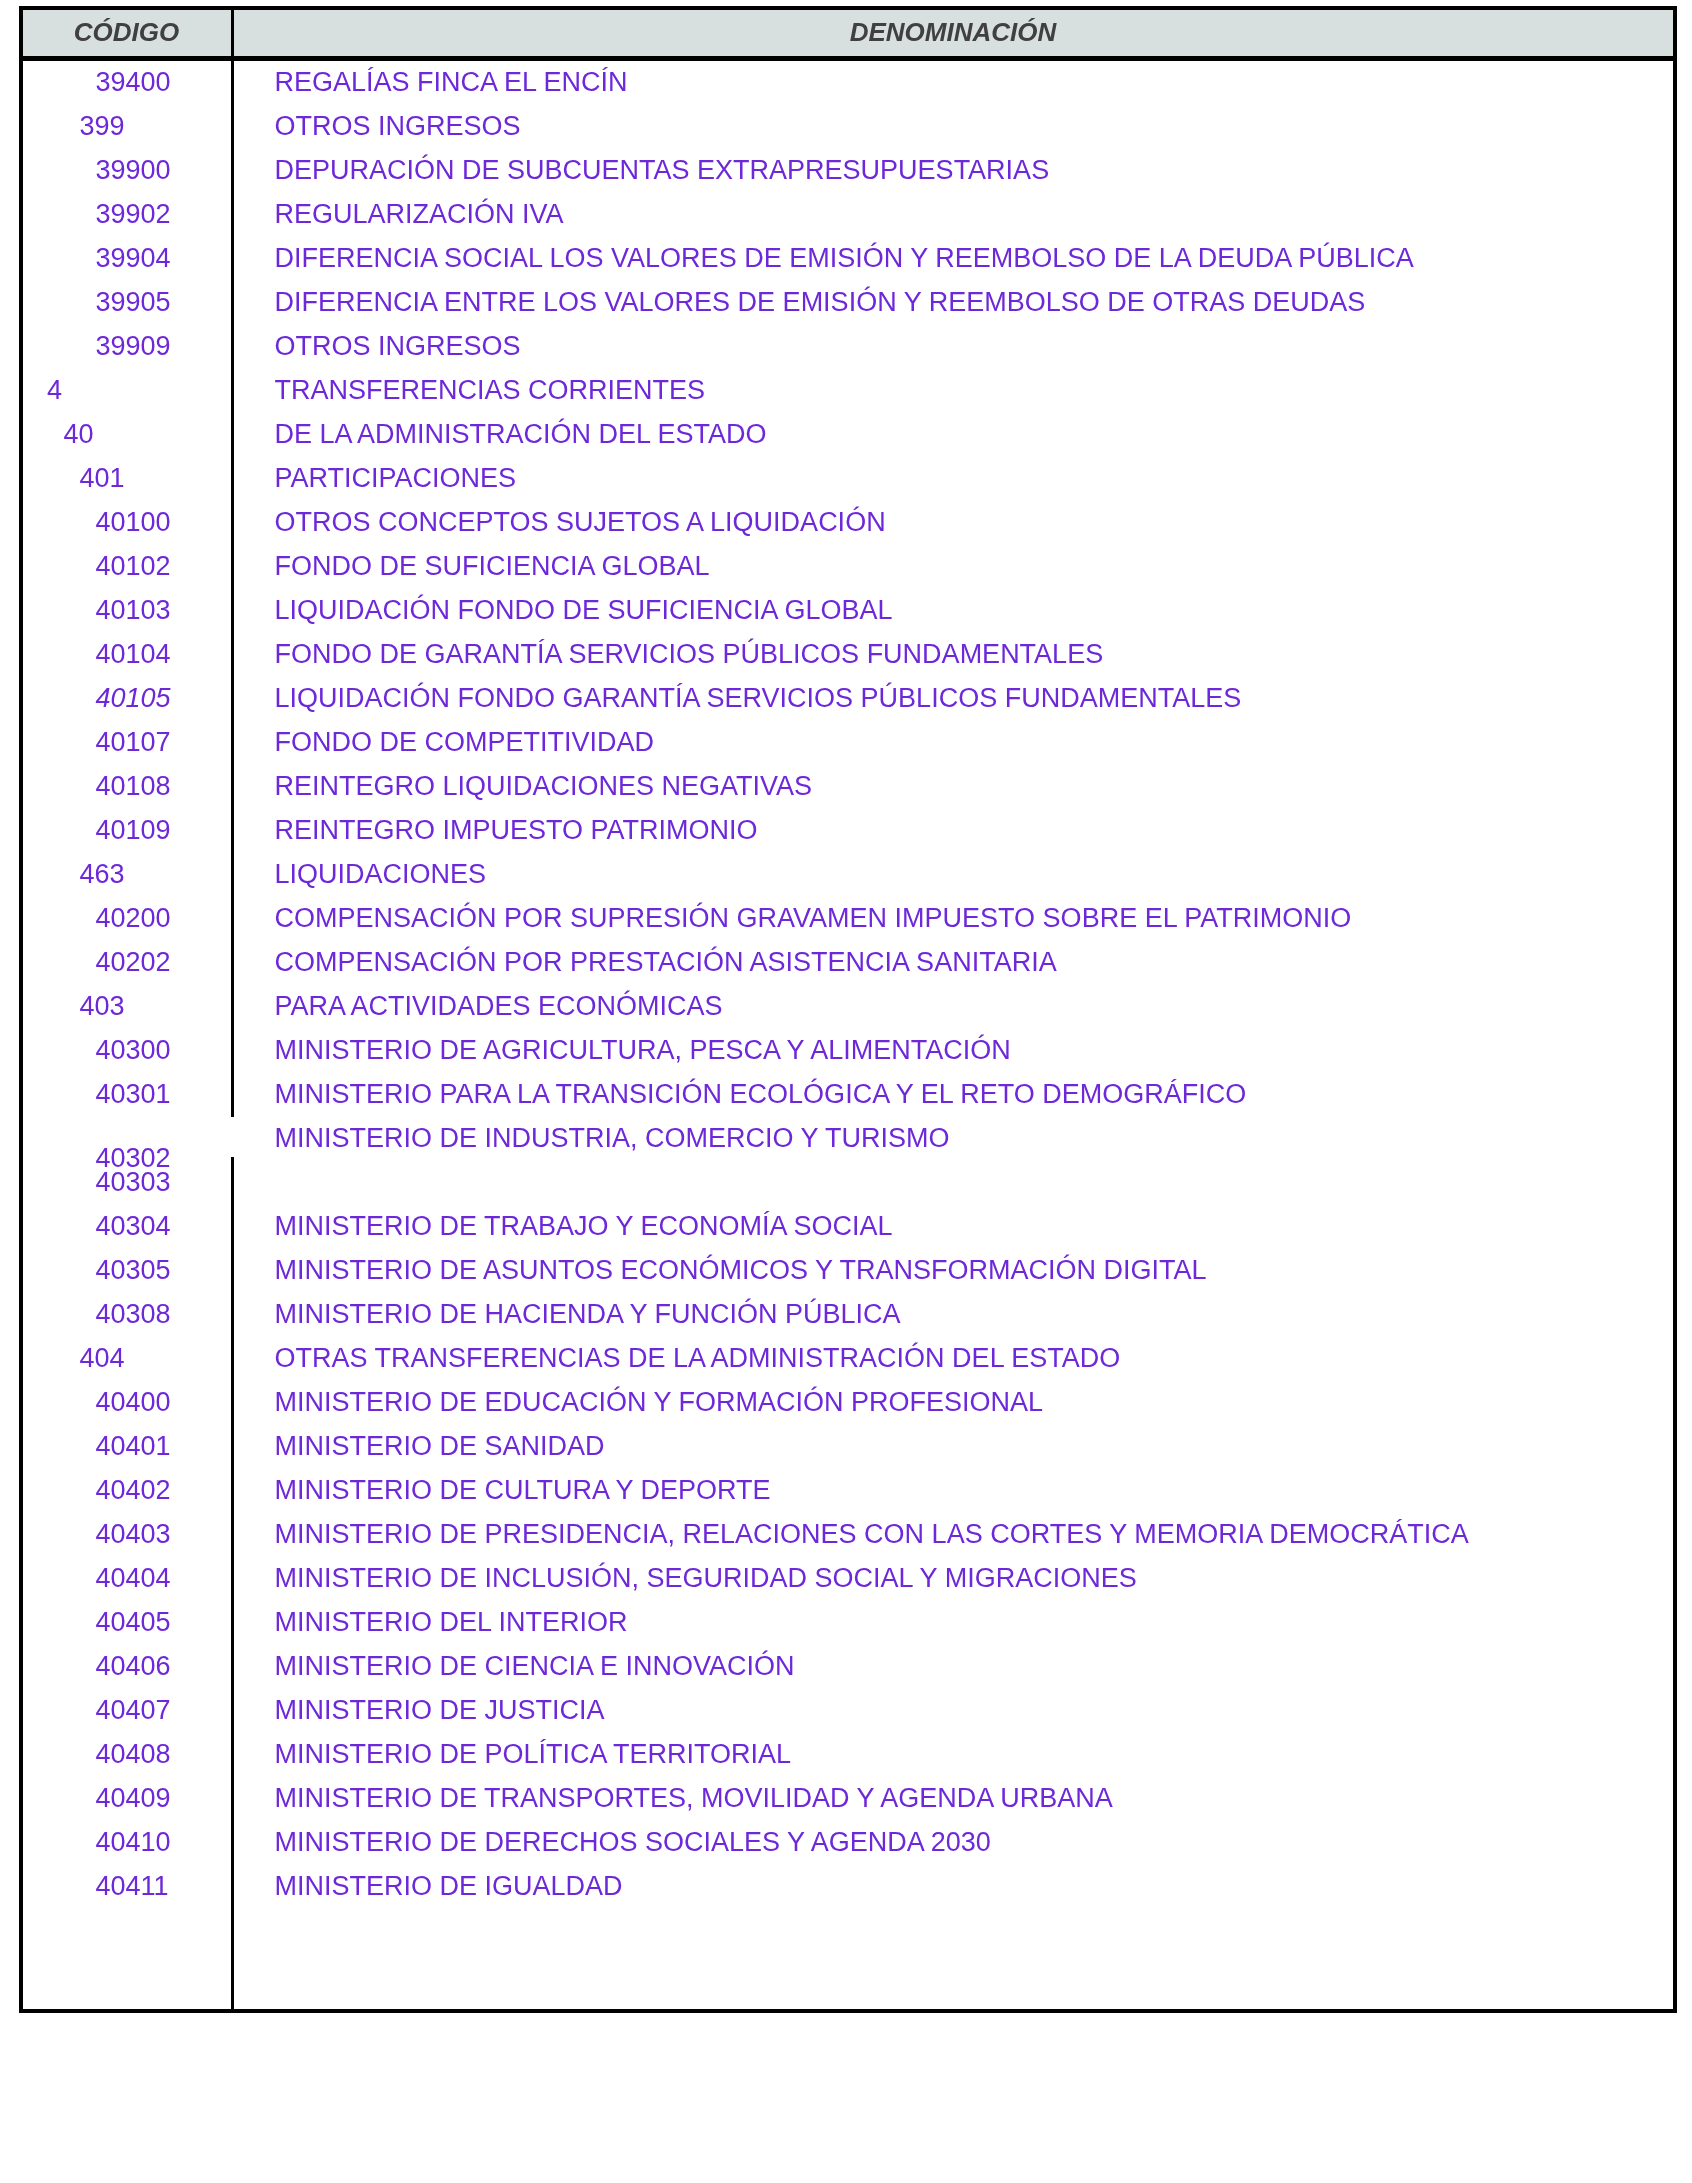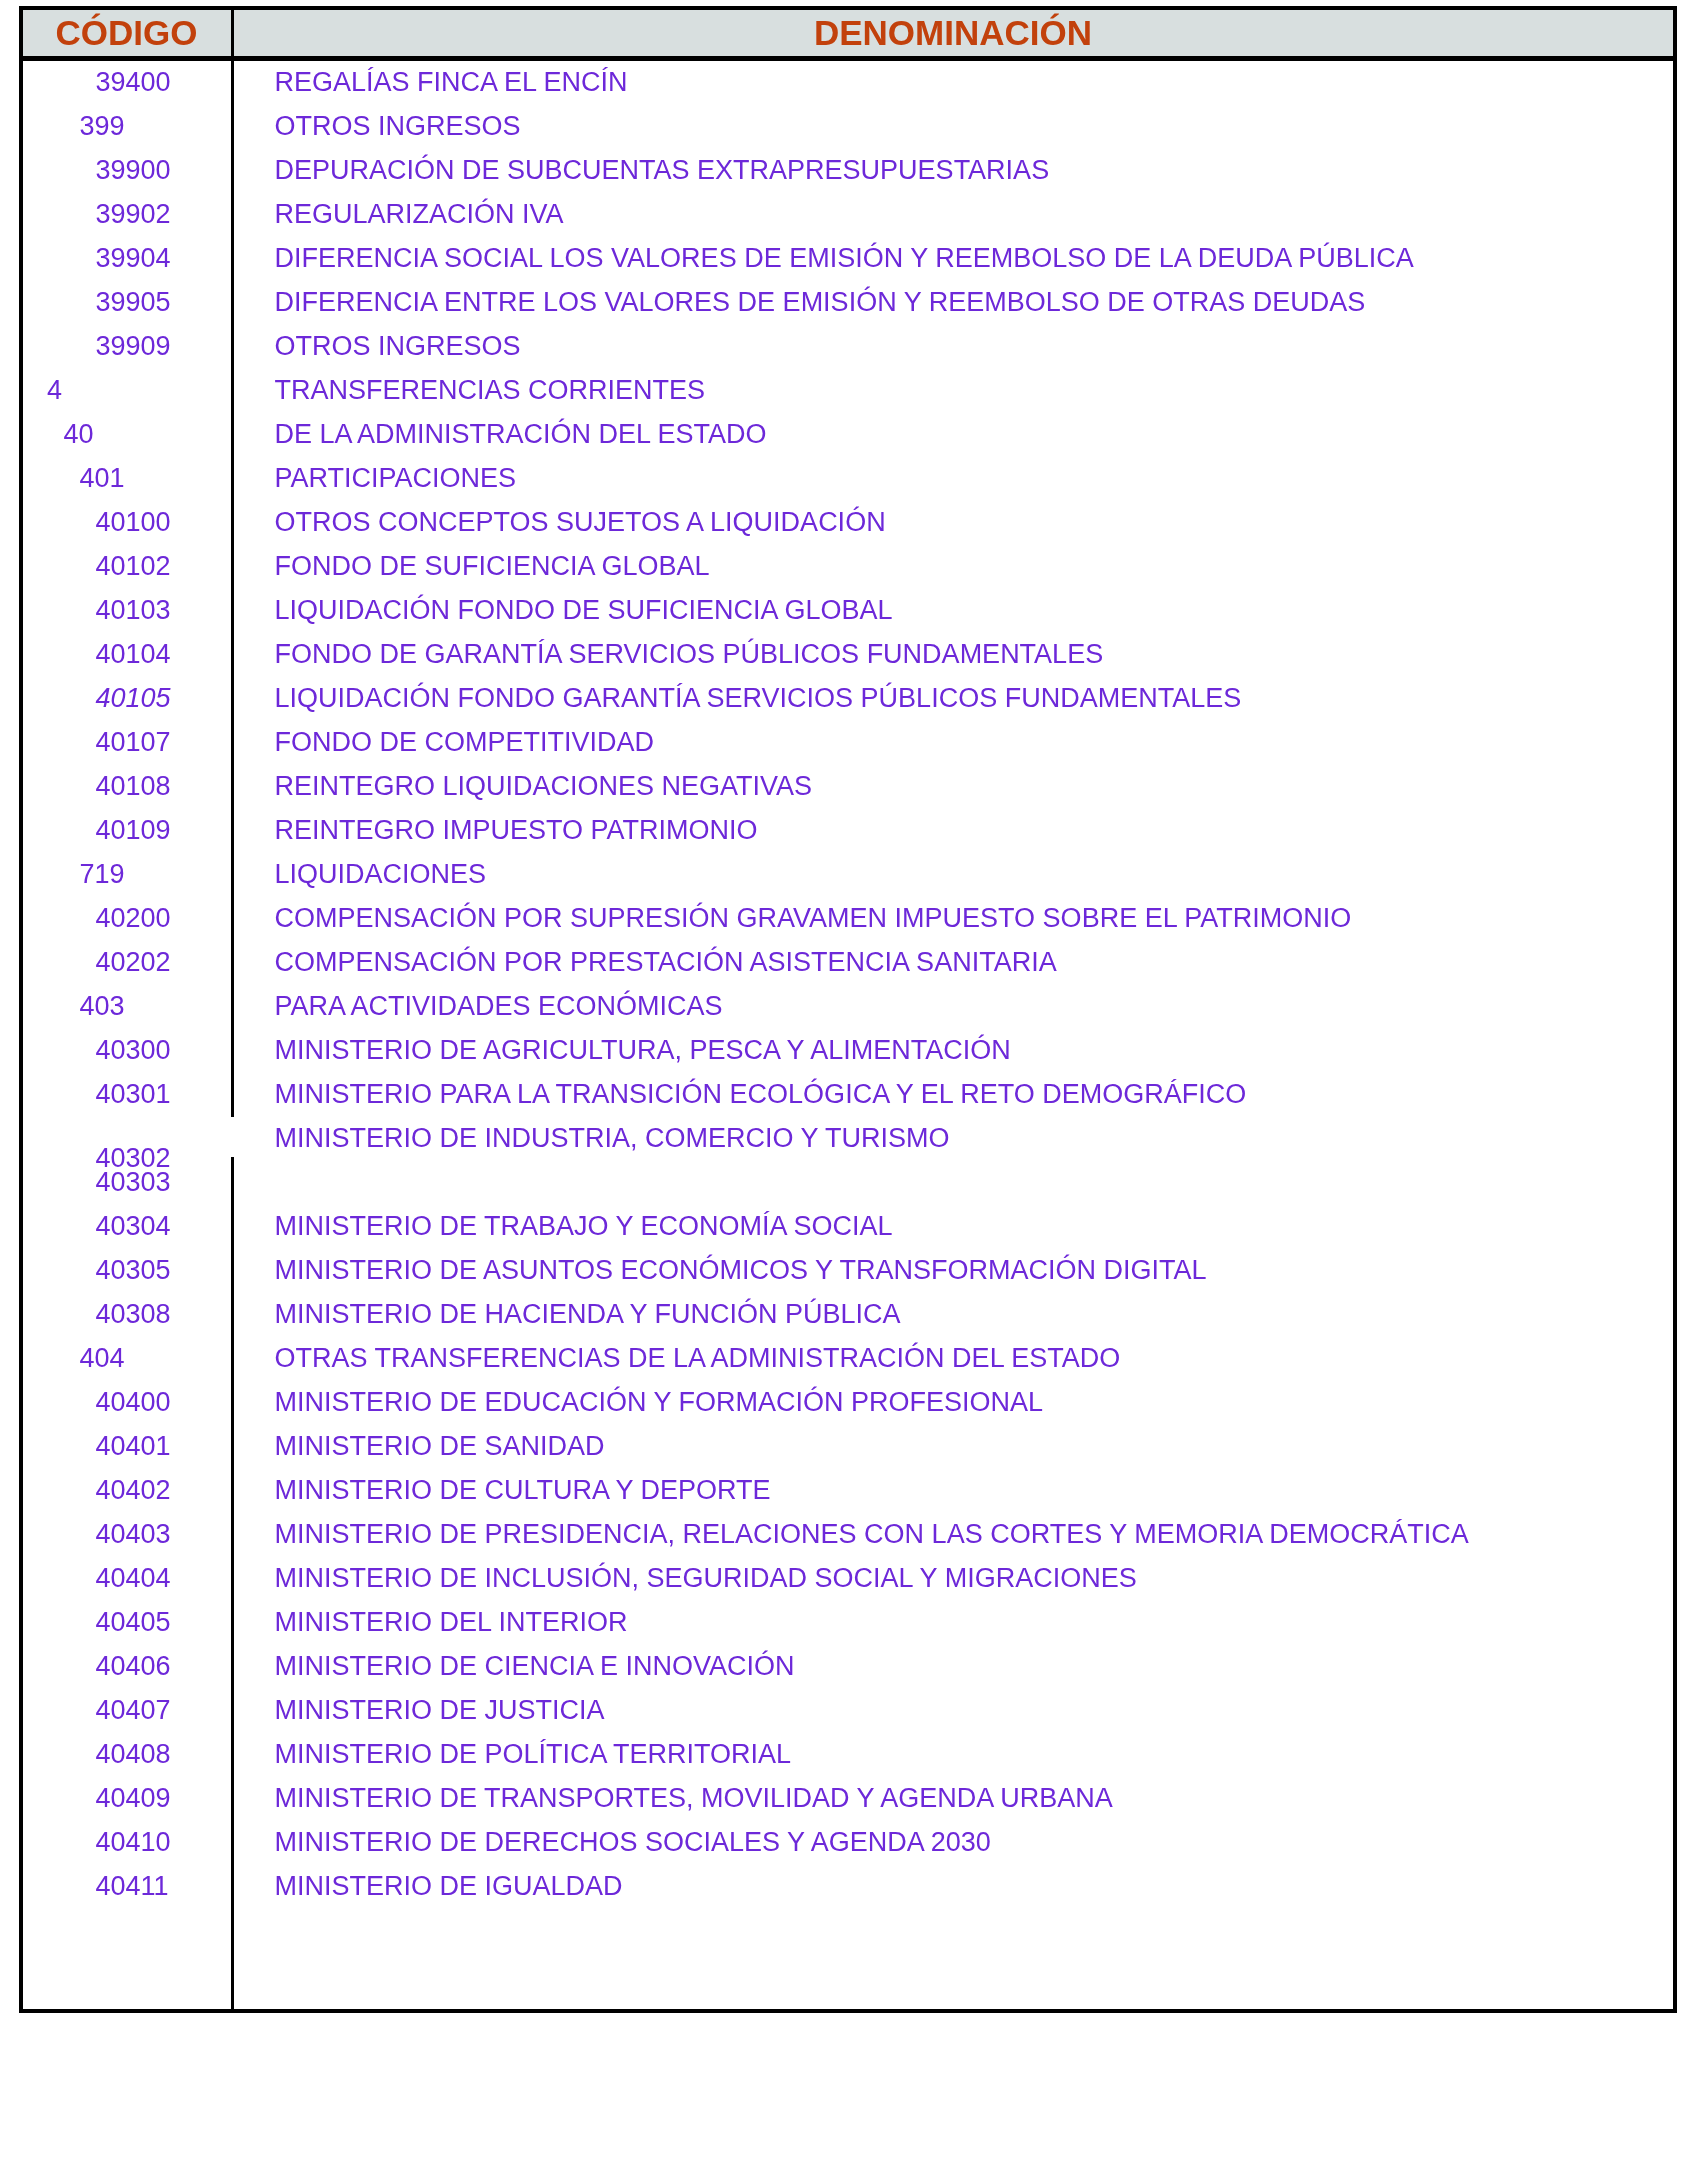--- a/index.html
+++ b/index.html
@@ -23,23 +23,24 @@
     flex: 0 0 auto;
     display: flex;
     height: 46px;
     border-bottom: 5.2px solid #000000;
   }
   .header-cell {
     display: flex;
     align-items: center;
     justify-content: center;
     font-weight: bold;
-    font-size: 35px;
-    color: #c2410c;
+    font-size: 26px;
+    color: #404040;
     box-sizing: border-box;
+    font-style: italic;
   }
 
   .cell-code {
     flex: 0 0 211px;
     width: 211px;
     box-sizing: border-box;
     border-right: 3.7px solid #000000;
   }
   .cell-denom { flex: 1 1 auto; min-width: 0; }
 
@@ -164,21 +165,21 @@
           <div class="cell-code" style="padding-left: 73px;">40108</div>
           <div class="cell-denom">REINTEGRO LIQUIDACIONES NEGATIVAS</div>
         </div>
 
         <div class="data-row">
           <div class="cell-code" style="padding-left: 73px;">40109</div>
           <div class="cell-denom">REINTEGRO IMPUESTO PATRIMONIO</div>
         </div>
 
         <div class="data-row">
-          <div class="cell-code" style="padding-left: 57px;">719</div>
+          <div class="cell-code" style="padding-left: 57px;">463</div>
           <div class="cell-denom">LIQUIDACIONES</div>
         </div>
 
         <div class="data-row">
           <div class="cell-code" style="padding-left: 73px;">40200</div>
           <div class="cell-denom">COMPENSACIÓN POR SUPRESIÓN GRAVAMEN IMPUESTO SOBRE EL PATRIMONIO</div>
         </div>
 
         <div class="data-row">
           <div class="cell-code" style="padding-left: 73px;">40202</div>

